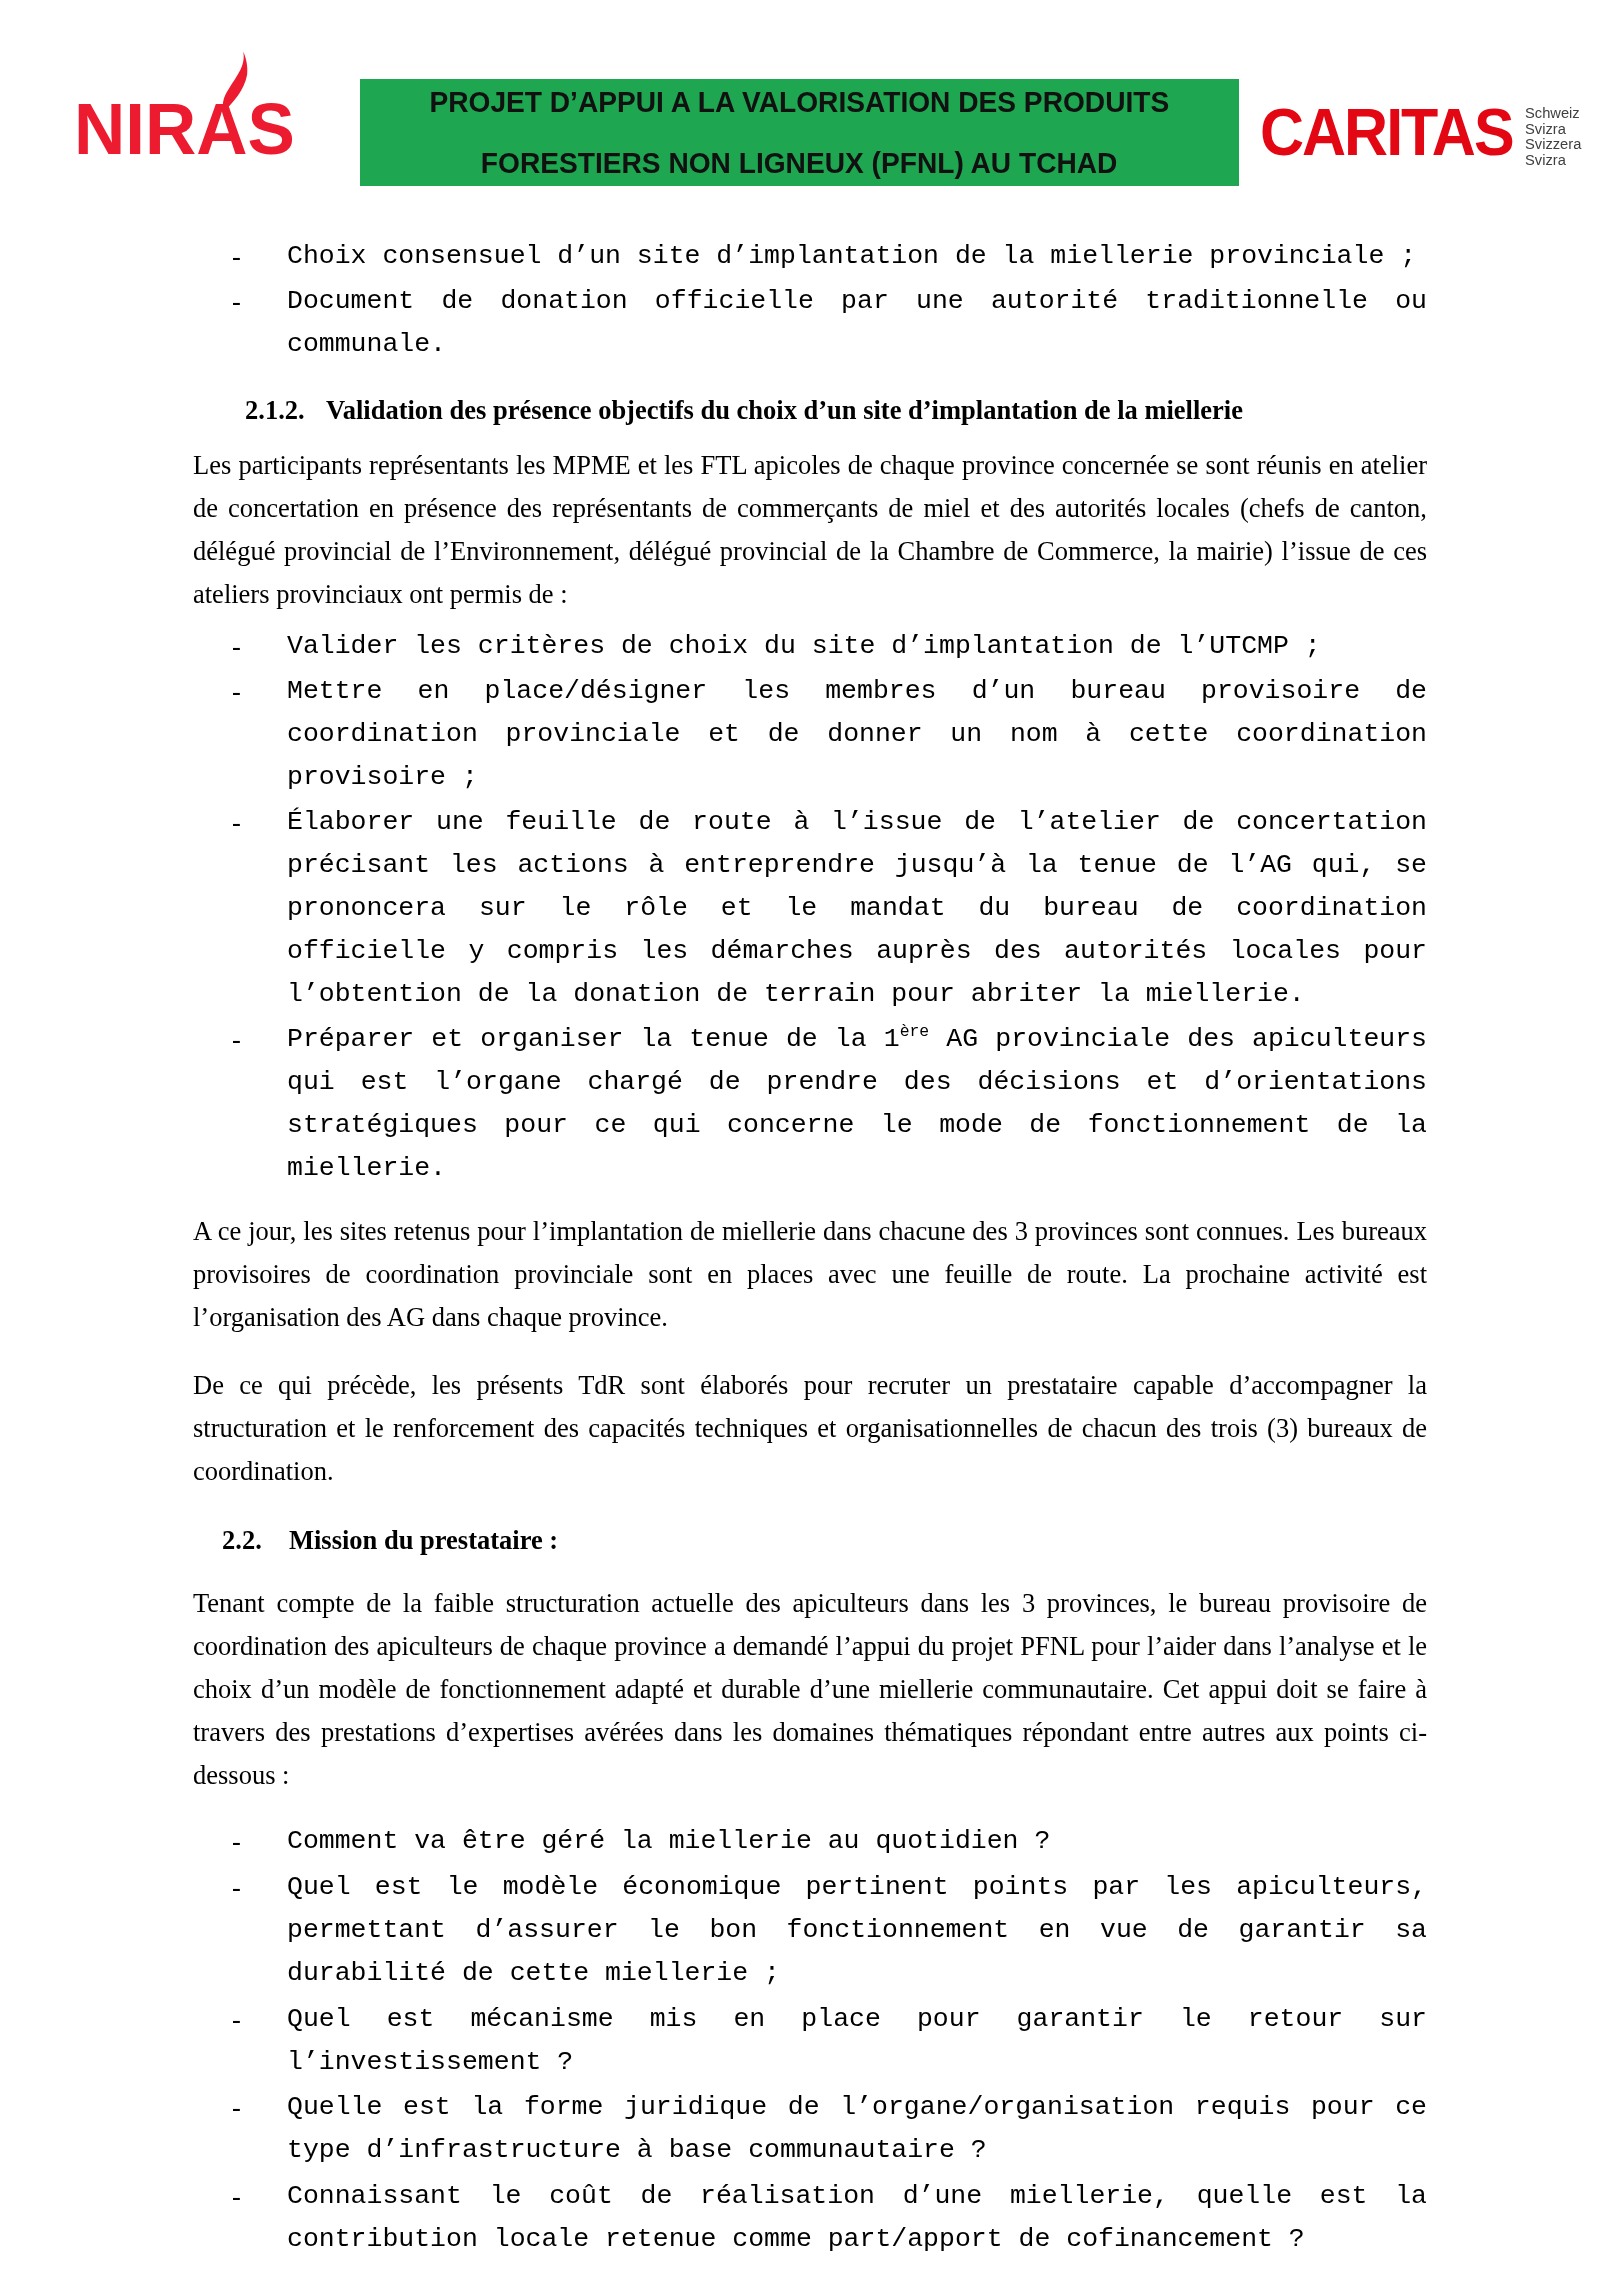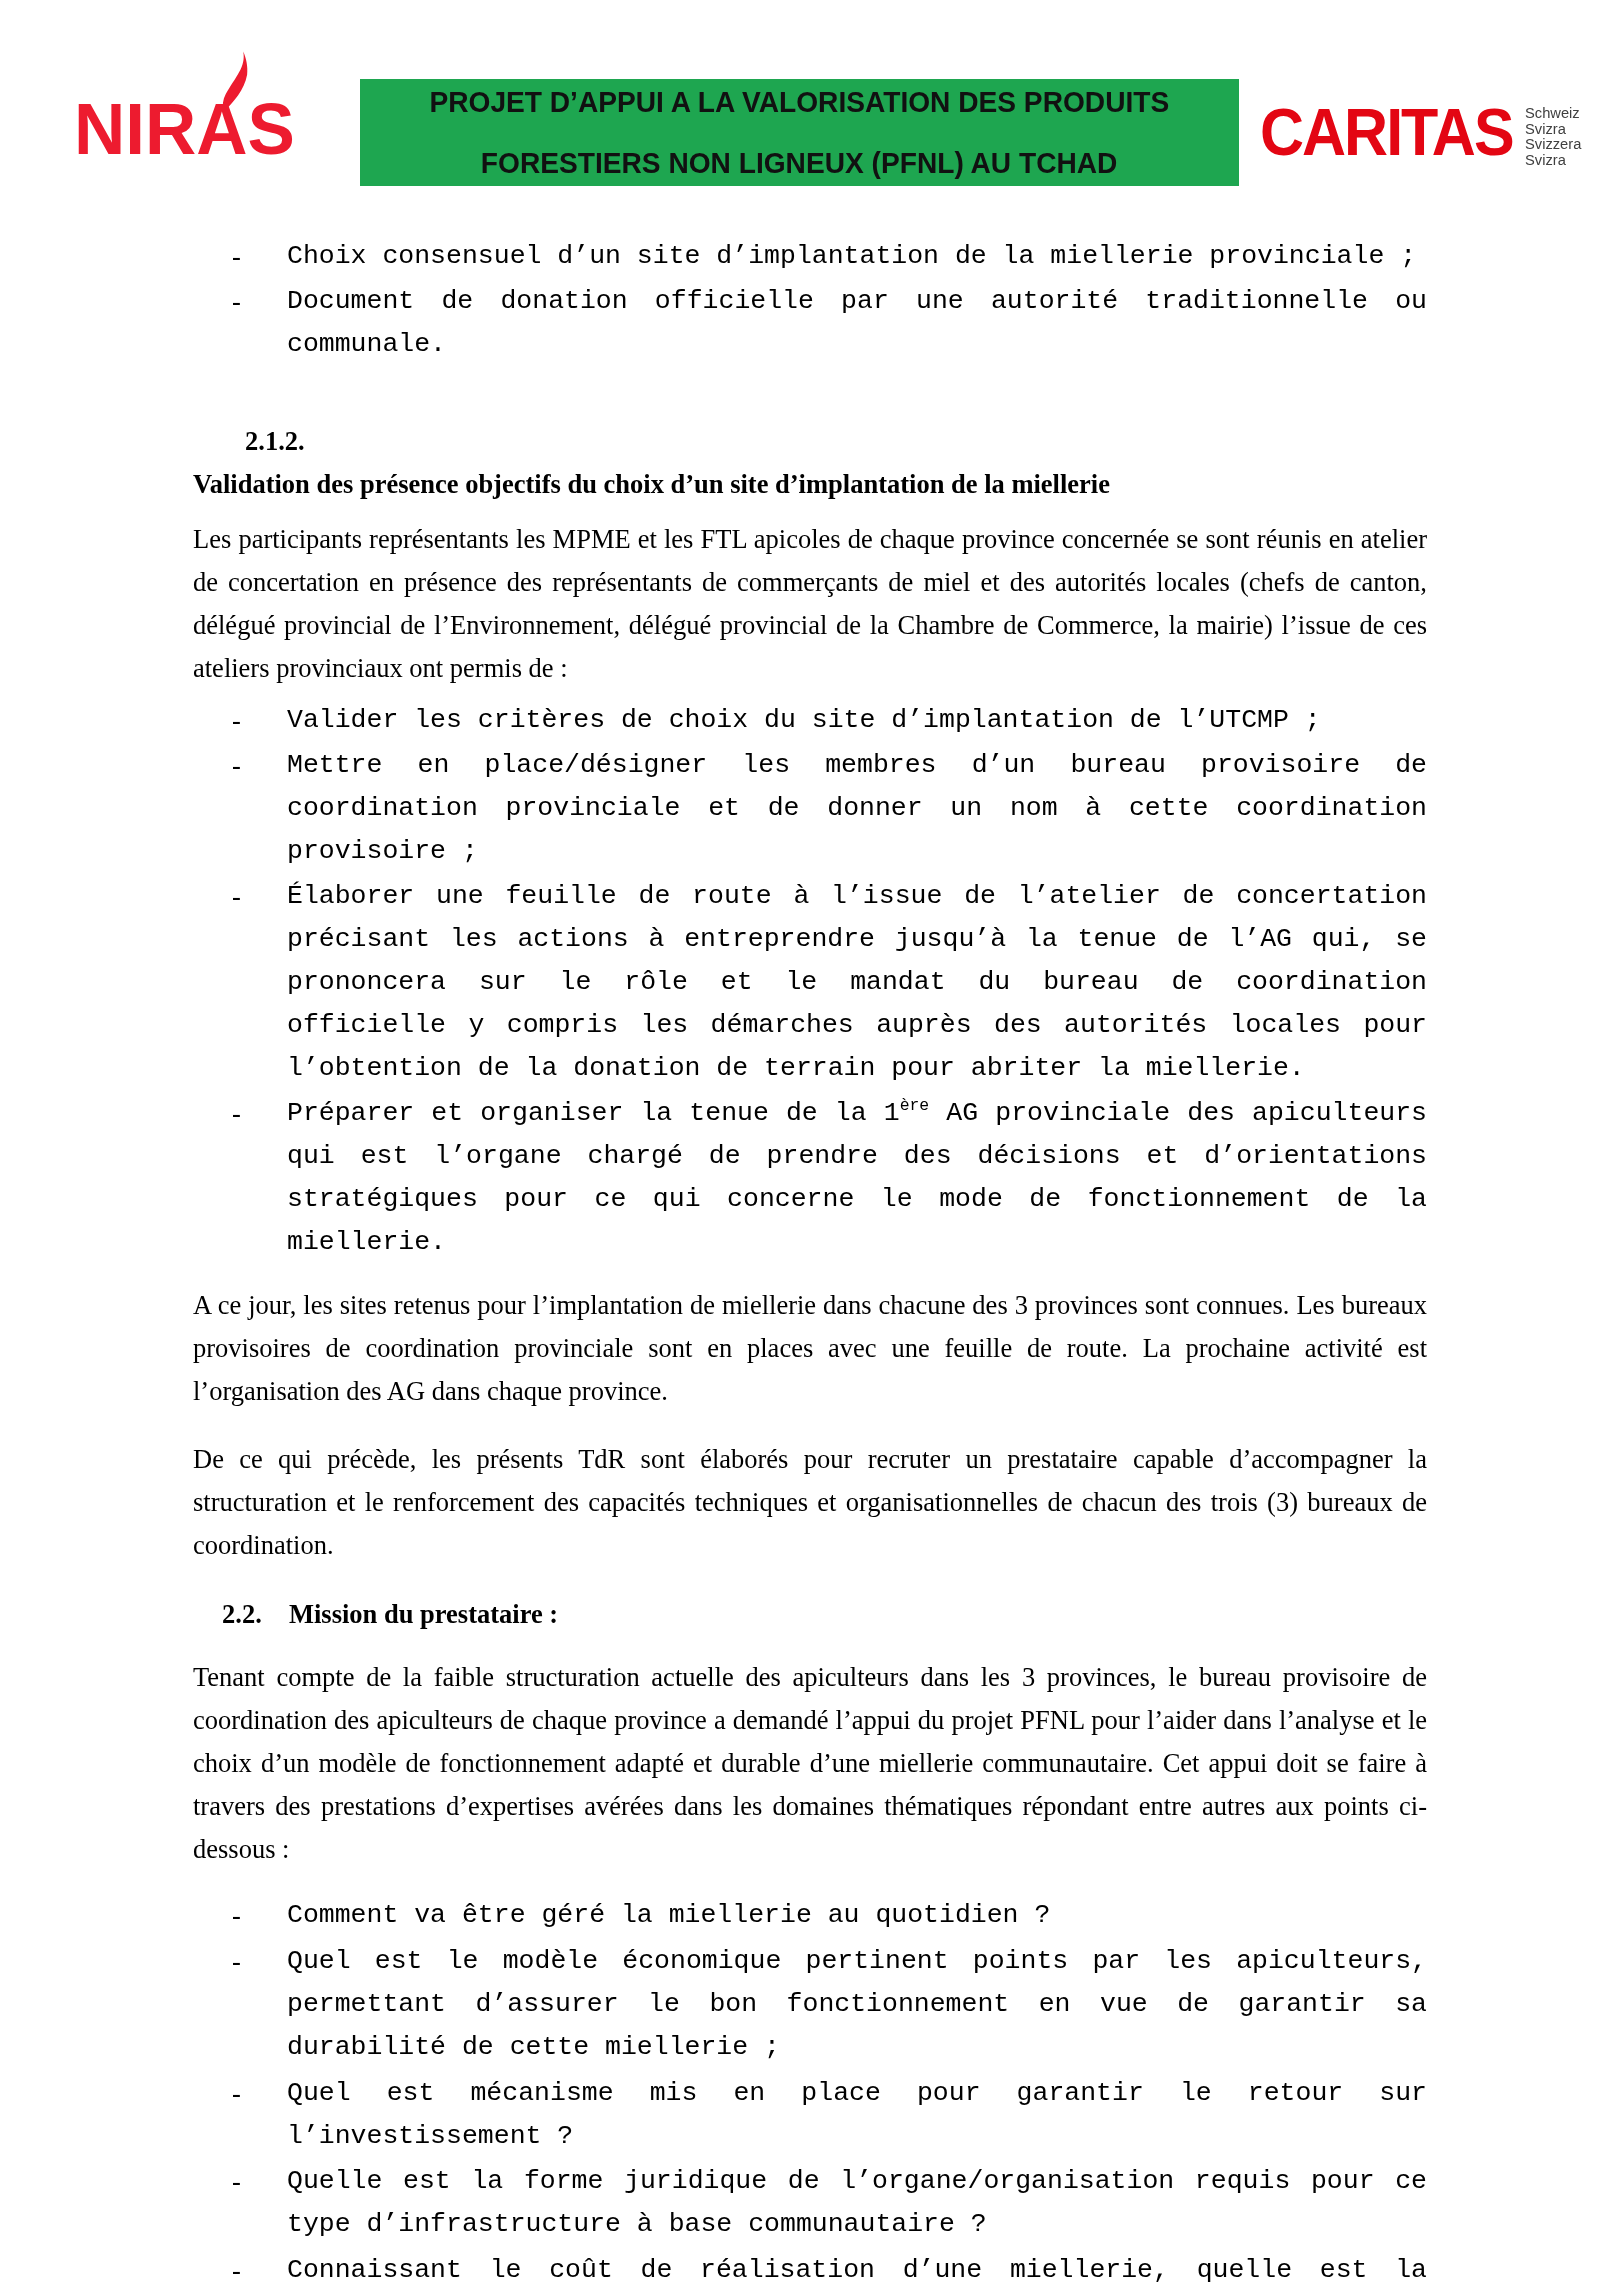--- a/index.html
+++ b/index.html
@@ -56,21 +56,21 @@
     font-size:26.5px; line-height:43px;
   }
   .para{ text-align:justify; margin:0; }
   .blist{ list-style:none; margin:0; padding:0; }
   .bullet{ display:flex; margin:0 0 2px 0; }
   .dash{ margin-left:39px; width:55px; flex:none; }
   .btxt{ flex:1; text-align:justify;font-family:Liberation Mono, monospace; }
   sup.ord{ font-size:0.62em; vertical-align:super; line-height:0; }
 
   .heading{ display:flex; font-weight:bold; }
-  .h212{ margin-top:54px;flex-direction:column; }
+  .h212{ margin-top:23px; }
   .h212 .hnum{ margin-left:52px; width:81px; flex:none; }
   .h22{ margin-top:25.5px;justify-content:flex-end; }
   .h22 .hnum{ margin-left:29px; width:67px; flex:none; }
   .htxt{ flex:1; text-align:justify; }
   .h22 .htxt{ text-align:left; }
 
   .mt-p1{ margin-top:11.8px; }
   .mt-ul2{ margin-top:8.8px; }
   .mt-p2{ margin-top:20.6px; }
   .mt-p3{ margin-top:25px; }

